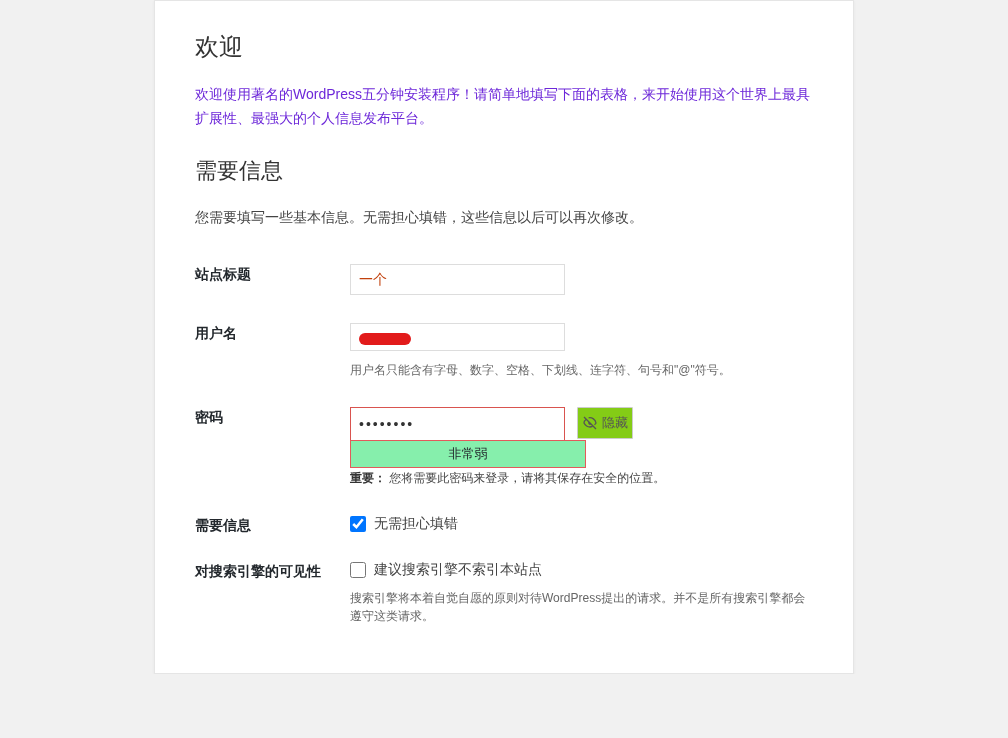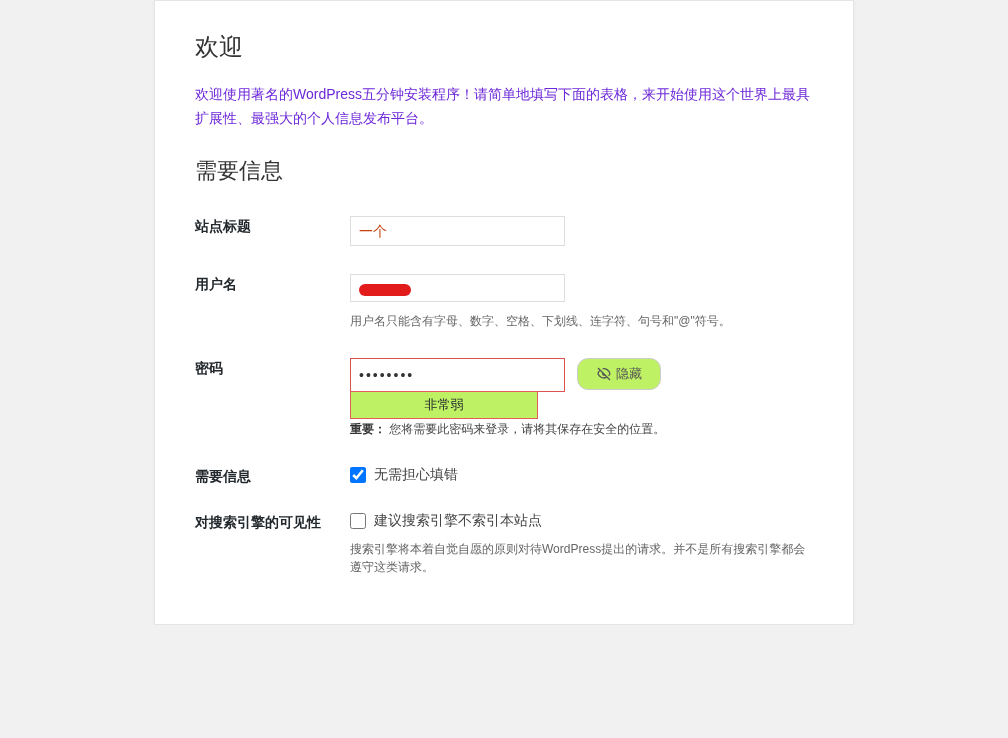--- a/index.html
+++ b/index.html
@@ -93,40 +93,40 @@
       margin-top: 10px;
       line-height: 1.5;
     }
     .pwd-wrap {
       display: flex;
       align-items: flex-start;
       gap: 10px;
     }
     .pwd-col { display: flex; flex-direction: column; width: 217px; }
     .strength {
-      background: #bef264;
+      background: #86efac;
       border: 1px solid #e35b5b;
       color: #23282d;
       text-align: center;
       padding: 4px 0;
       font-size: 13px;
-      width: 188px;
+      width: 236px;
       margin-top: -1px;
     }
     .hide-btn {
       border: 1px solid #ccc;
-      background: #bef264;
-      padding: 6px 18px;
+      background: #84cc16;
+      padding: 6px 4px;
       font-size: 13px;
       color: #555;
       cursor: pointer;
       display: inline-flex;
       align-items: center;
       gap: 4px;
-      border-radius: 11px;
+      border-radius: 1px;
     }
     .hide-btn svg { width: 16px; height: 16px; }
     .important-note {
       font-size: 12px;
       color: #444;
       margin-top: 2px;
     }
     .important-note strong { color: #333; }
     .checkbox-wrap {
       display: flex;
@@ -153,20 +153,21 @@
 <body>
 
 <div class="container">
 
   <h1>欢迎</h1>
 
   <p class="intro">欢迎使用著名的WordPress五分钟安装程序！请简单地填写下面的表格，来开始使用这个世界上最具扩展性、最强大的个人信息发布平台。</p>
 
   <h2>需要信息</h2>
 
+  <p class="subintro">您需要填写一些基本信息。无需担心填错，这些信息以后可以再次修改。</p>
 
   <table class="form-table">
 
     <tbody>
         <tr>
       <th>站点标题</th>
       <td>
         <input type="text" value="一个" style="">
       </td>
     </tr>

